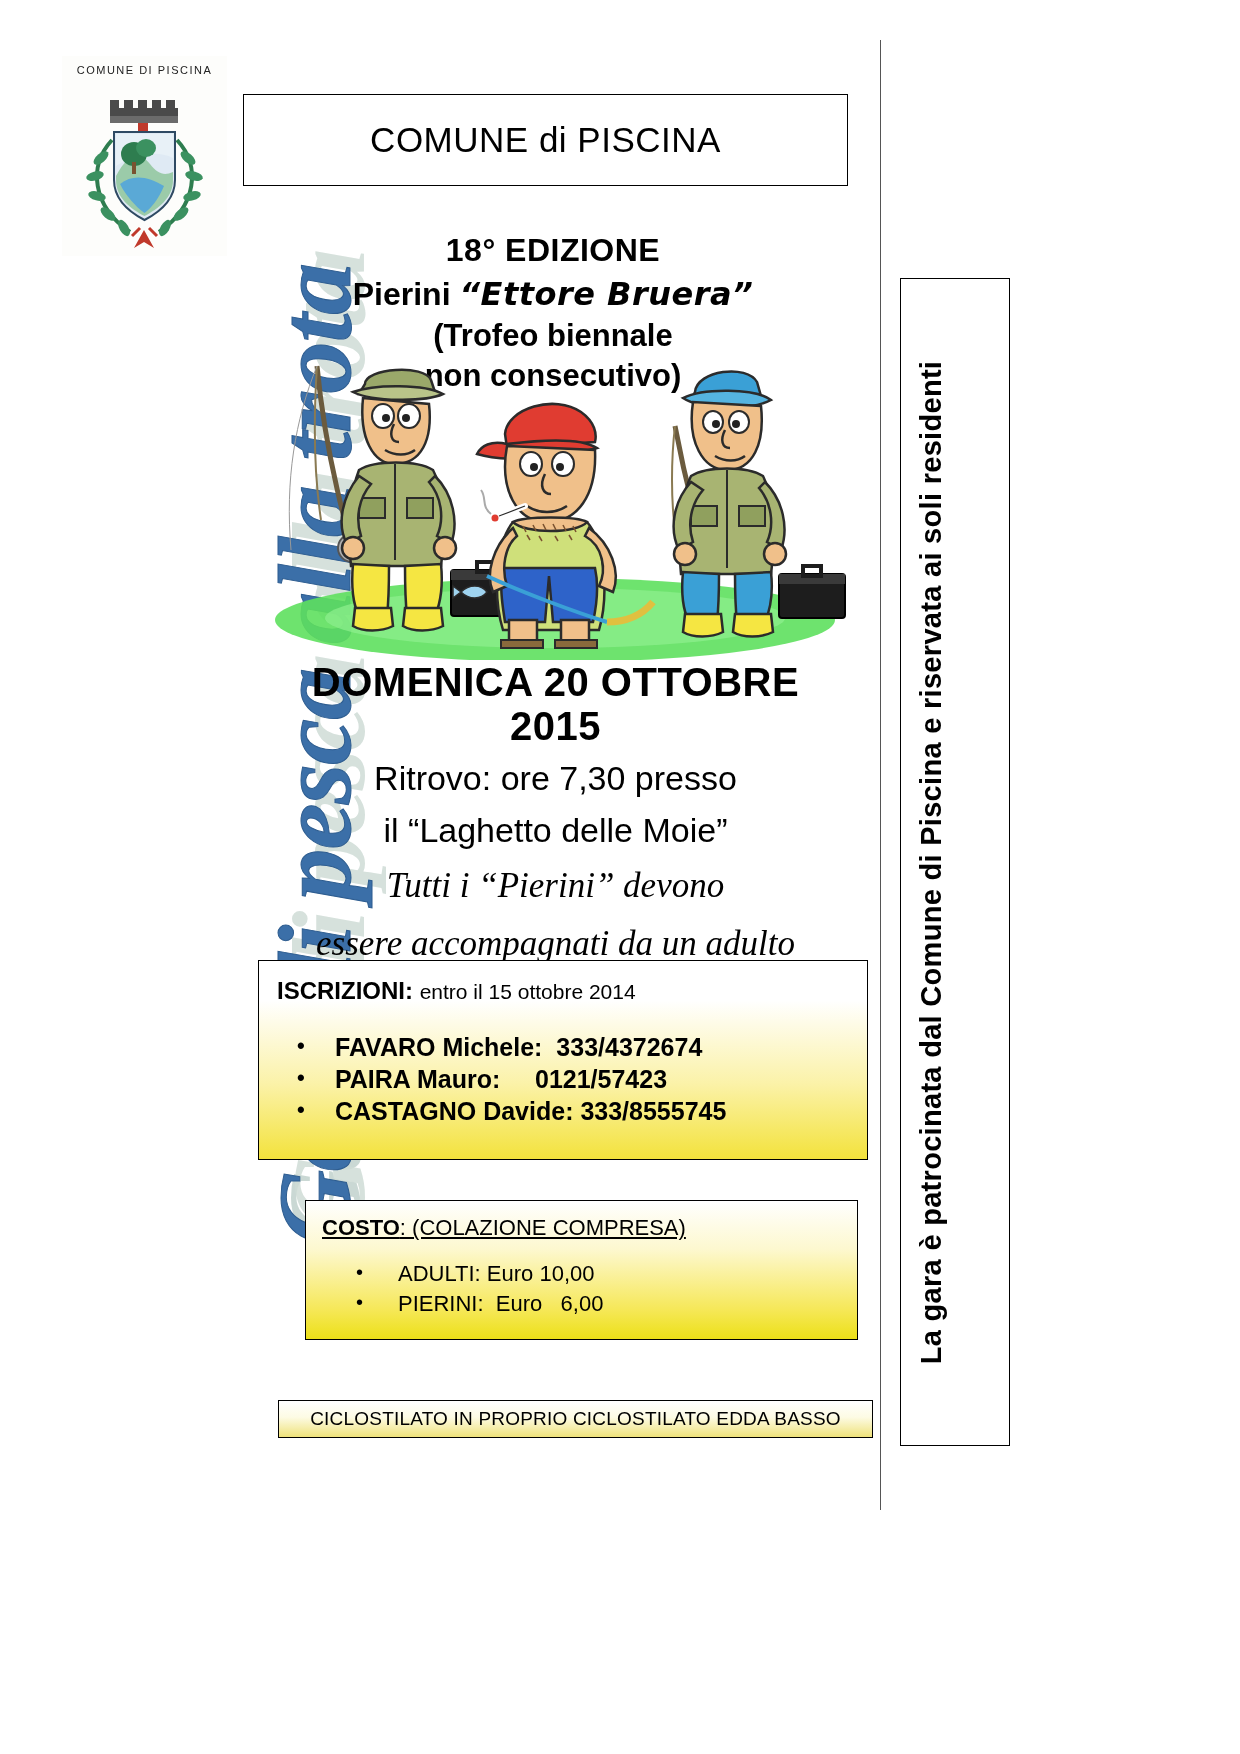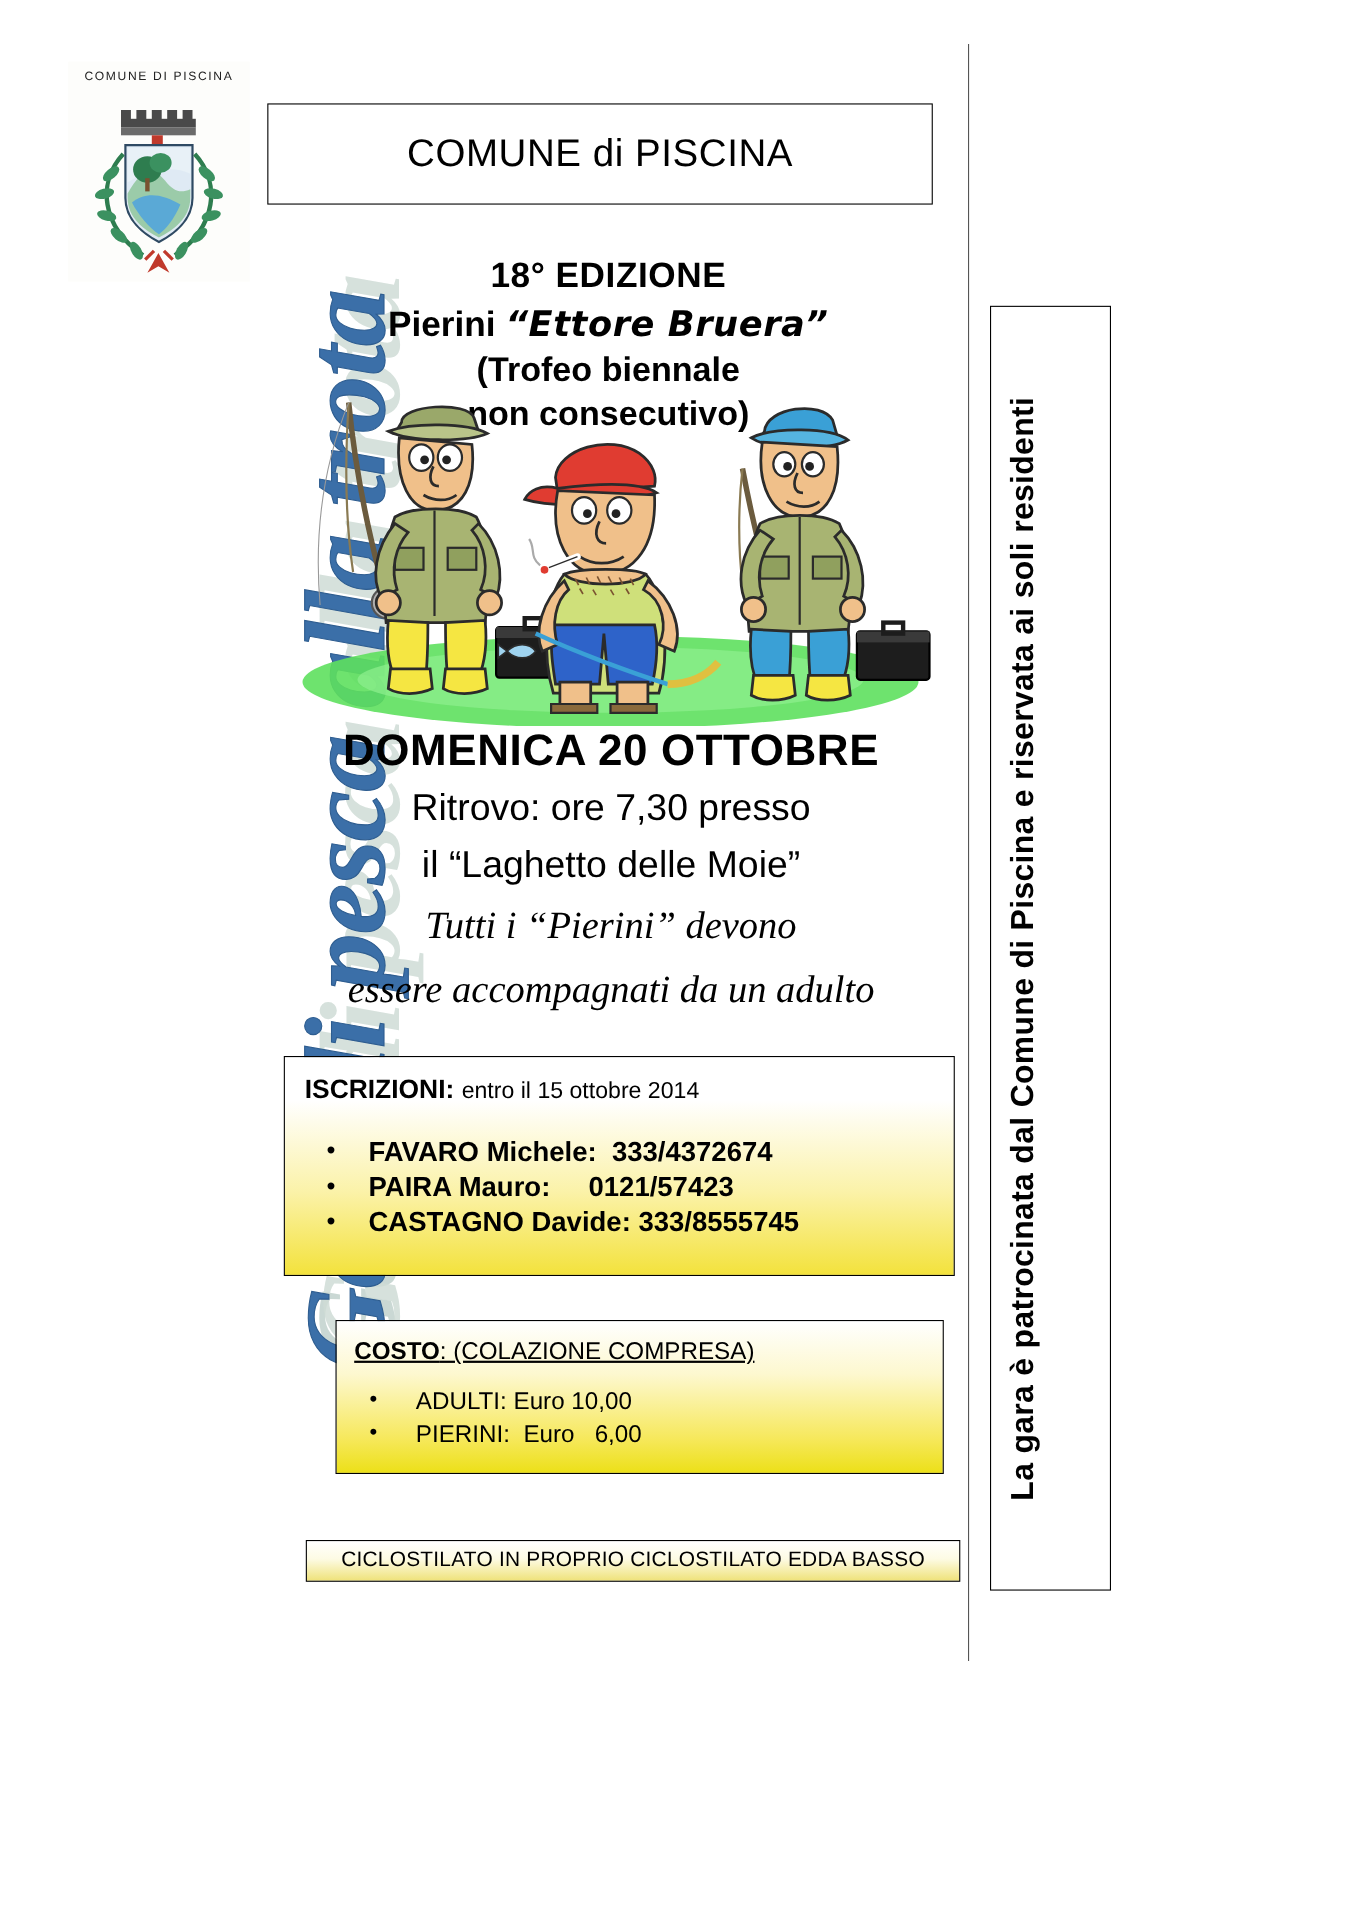--- a/index.html
+++ b/index.html
@@ -266,21 +266,21 @@
   }
   #costo-box .hdr {
     position: absolute;
     left: 16px;
     top: 14px;
     font-size: 22px;
     text-decoration: underline;
   }
   .cost-list {
     position: absolute;
-    left: 12px;
+    left: 32px;
     top: 58px;
     width: 520px;
     margin: 0; padding: 0;
     list-style: none;
   }
   .cost-list li {
     font-size: 22px;
     line-height: 30px;
     padding-left: 60px;
     position: relative;
@@ -511,20 +511,21 @@
       <path d="M480 284 L516 284 L518 302 C506 308 488 308 478 302 Z" fill="#f5e642" stroke="#2b2b2b" stroke-width="2.5"></path>
 
       <rect x="524" y="244" width="66" height="44" rx="3" fill="#1d1d1d" stroke="#000" stroke-width="2"></rect>
       <rect x="524" y="244" width="66" height="10" fill="#3a3a3a"></rect>
       <rect x="548" y="236" width="18" height="10" fill="none" stroke="#1d1d1d" stroke-width="4"></rect>
     </g>
   </svg>
 
   <div class="dateblock">
     <div class="d1">DOMENICA 20 OTTOBRE</div>
+    <div class="d1">2015</div>
     <div class="d2">Ritrovo: ore 7,30 presso</div>
     <div class="d2">il “Laghetto delle Moie”</div>
     <div class="d3">Tutti i “Pierini” devono</div>
     <div class="d3">essere accompagnati da un adulto</div>
   </div>
 
   <div class="box" id="sponsor-box">
     <div class="vtext">La gara è patrocinata dal Comune di Piscina e riservata ai soli residenti</div>
   </div>
 

